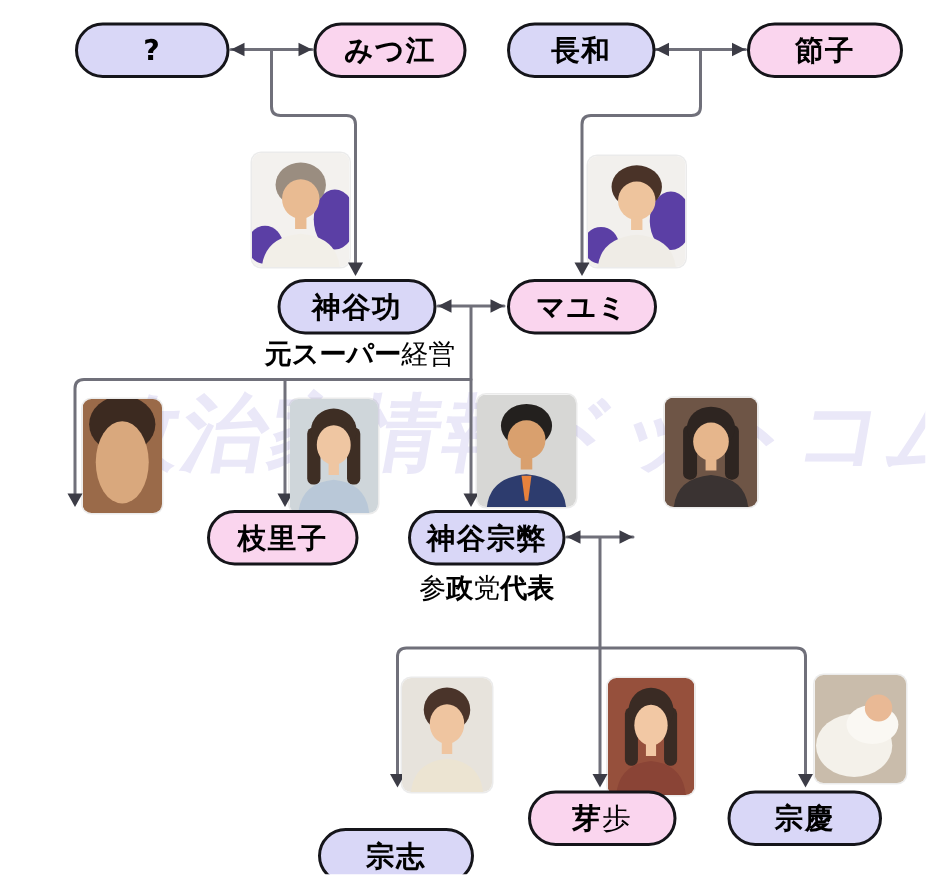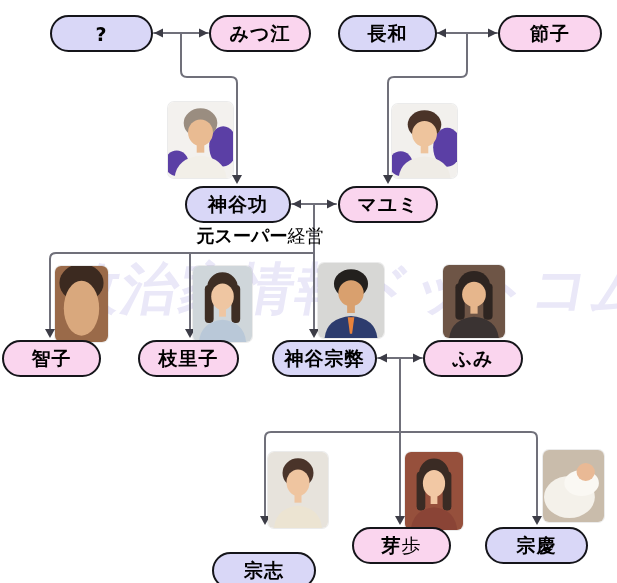--- a/index.html
+++ b/index.html
@@ -32,21 +32,21 @@
     border:2px solid #15151a; border-radius:19px;
     display:flex; align-items:center; justify-content:center;
     font-size:19px; font-weight:bold; color:#000;
     letter-spacing:1px;
   }
   .pill.male   { background:#d9d7f7; }
   .pill.female { background:#fad5ee; }
   
   .caption {
     position:absolute; z-index:4; text-align:center;
-    font-size:18px; color:#000; white-space:nowrap;margin-left:20px;
+    font-size:18px; color:#000; white-space:nowrap;
   }
   .caption .b, .lbl-b { font-weight:bold; font-family:"DejaVu Sans", sans-serif; }
   .caption .n, .lbl-n { font-weight:normal; font-family:"DejaVu Serif", serif; }
   
   .p-isao      { --bg:#f3f1ee; --hair:#9a8d80; --skin:#e9bb92; --shirt:#f2efe8; --accent:#5b3fa5; }
   .p-mayumi    { --bg:#f2f0ed; --hair:#4a3328; --skin:#eec49d; --shirt:#efece6; --accent:#5b3fa5; }
   .p-tomoko    { --bg:#9a6a49; --hair:#3c2a20; --skin:#d9a87d; }
   .p-eriko     { --bg:#cfd6da; --hair:#3e2e24; --skin:#efc6a2; --shirt:#b9c8d8; --sidehair:#3e2e24; }
   .p-sohei     { --bg:#d7d7d5; --hair:#23201e; --skin:#d9a06e; --shirt:#2d3c6e; --tie:#e8823c; }
   .p-fumi      { --bg:#6e5546; --hair:#2e2521; --skin:#e6b68c; --shirt:#3a3332; --sidehair:#2e2521; }
@@ -186,32 +186,29 @@
   <div class="pill male" style="left:185px;top:186px;width:106px">
       <span>神谷功</span>
     </div>
   <div class="pill female" style="left:338px;top:186px;width:100px">
       <span>マユミ</span>
     </div>
   <div class="caption" style="left:175px;top:224px;width:130px">
     <span class="b">元スーパー</span><span class="n">経営</span>
   </div>
 
-  <div class="pill female" style="left:2px;top:340px;width:99px">
-      <span>智子</span>
-    </div>
   <div class="pill female" style="left:138px;top:340px;width:101px">
       <span>枝里子</span>
     </div>
   <div class="pill male" style="left:272px;top:340px;width:105px">
       <span>神谷宗弊</span>
     </div>
-  <div class="pill female" style="left:423px;top:340px;width:100px">
-      <span>ふみ</span>
-    </div>
+  <div class="caption" style="left:272px;top:380px;width:105px">
+    <span class="n">参</span><span class="b">政</span><span class="n">党</span><span class="b">代表</span>
+  </div>
 
   <div class="pill male" style="left:212px;top:552px;width:104px">
       <span>宗志</span>
     </div>
   <div class="pill female" style="left:352px;top:527px;width:99px">
       <span class="lbl-b">芽</span>
       <span class="lbl-n">歩</span>
     </div>
   <div class="pill male" style="left:485px;top:527px;width:103px">
       <span>宗慶</span>

